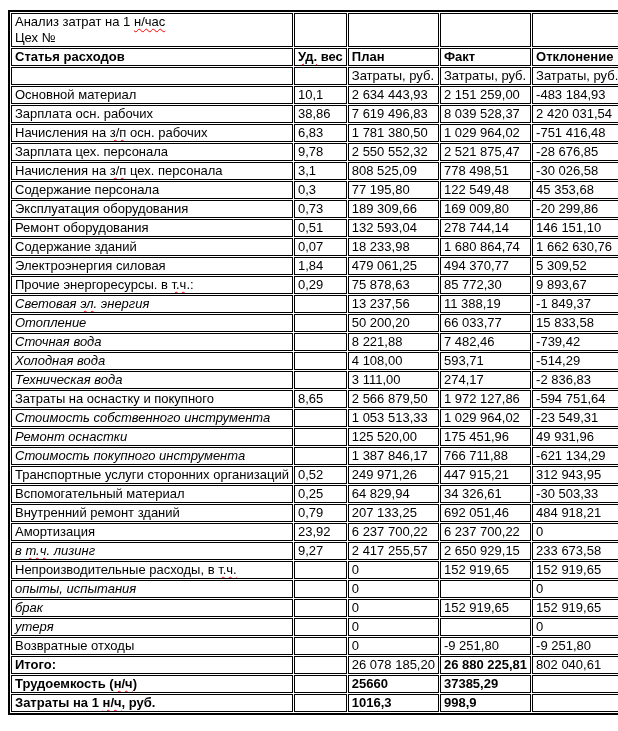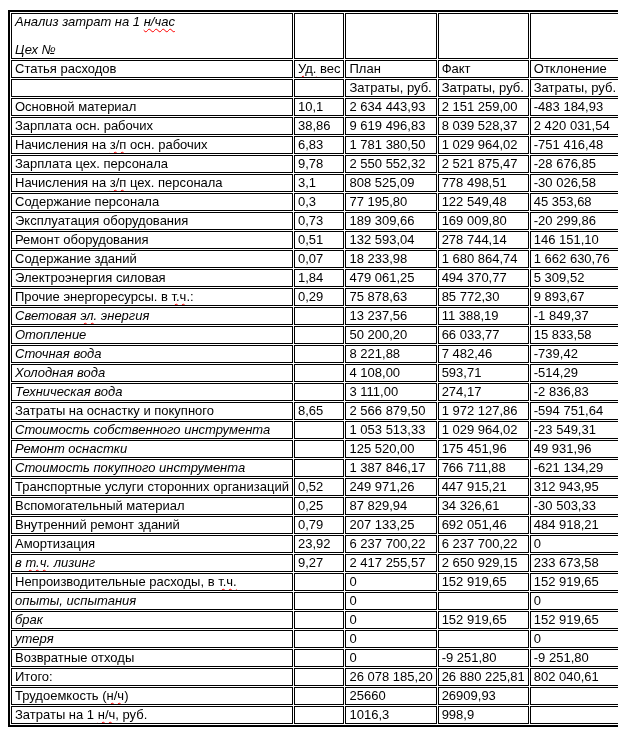--- a/index.html
+++ b/index.html
@@ -27,24 +27,23 @@
     vertical-align: middle;
     text-align: left;
     white-space: nowrap;
     overflow: hidden;
     font-size: 13px;
   }
   td.title-cell {
     height: 40px;
     vertical-align: top;
     padding-top: 2px;
-    font-style: italic;
-  }
-  .t2 { margin-top: 12px; }
-  .b  { font-weight: normal; }
+  }
+  .t2 { }
+  .b  { font-weight: bold; }
   .it { font-style: italic; margin-top: 28px; }
   .sp {
     text-decoration-line: underline;
     text-decoration-style: wavy;
     text-decoration-color: #ff0000;
     text-decoration-thickness: 1px;
     text-underline-offset: 2px;
   }
 </style>
 </head>
@@ -88,21 +87,21 @@
       <tr>
         <td>Основной материал</td>
         <td>10,1</td>
         <td>2 634 443,93</td>
         <td>2 151 259,00</td>
         <td>-483 184,93</td>
       </tr>
       <tr>
         <td>Зарплата осн. рабочих</td>
         <td>38,86</td>
-        <td>9 619 496,83</td>
+        <td>7 619 496,83</td>
         <td>8 039 528,37</td>
         <td>2 420 031,54</td>
       </tr>
       <tr>
         <td>Начисления на <span class="sp">з/п</span> осн. рабочих</td>
         <td>6,83</td>
         <td>1 781 380,50</td>
         <td>1 029 964,02</td>
         <td>-751 416,48</td>
       </tr>
@@ -228,21 +227,21 @@
       <tr>
         <td>Транспортные услуги сторонних организаций</td>
         <td>0,52</td>
         <td>249 971,26</td>
         <td>447 915,21</td>
         <td>312 943,95</td>
       </tr>
       <tr>
         <td>Вспомогательный материал</td>
         <td>0,25</td>
-        <td>87 829,94</td>
+        <td>64 829,94</td>
         <td>34 326,61</td>
         <td>-30 503,33</td>
       </tr>
       <tr>
         <td>Внутренний ремонт зданий</td>
         <td>0,79</td>
         <td>207 133,25</td>
         <td>692 051,46</td>
         <td>484 918,21</td>
       </tr>
@@ -299,21 +298,21 @@
         <td class="b">Итого:</td>
         <td></td>
         <td>26 078 185,20</td>
         <td class="b">26 880 225,81</td>
         <td>802 040,61</td>
       </tr>
       <tr>
         <td class="b">Трудоемкость (<span class="sp">н/ч</span>)</td>
         <td></td>
         <td class="b">25660</td>
-        <td class="b">26909,93</td>
+        <td class="b">37385,29</td>
         <td></td>
       </tr>
       <tr>
         <td class="b">Затраты на 1 <span class="sp">н/ч</span>, руб.</td>
         <td></td>
         <td class="b">1016,3</td>
         <td class="b">998,9</td>
         <td></td>
       </tr>
     </tbody>

